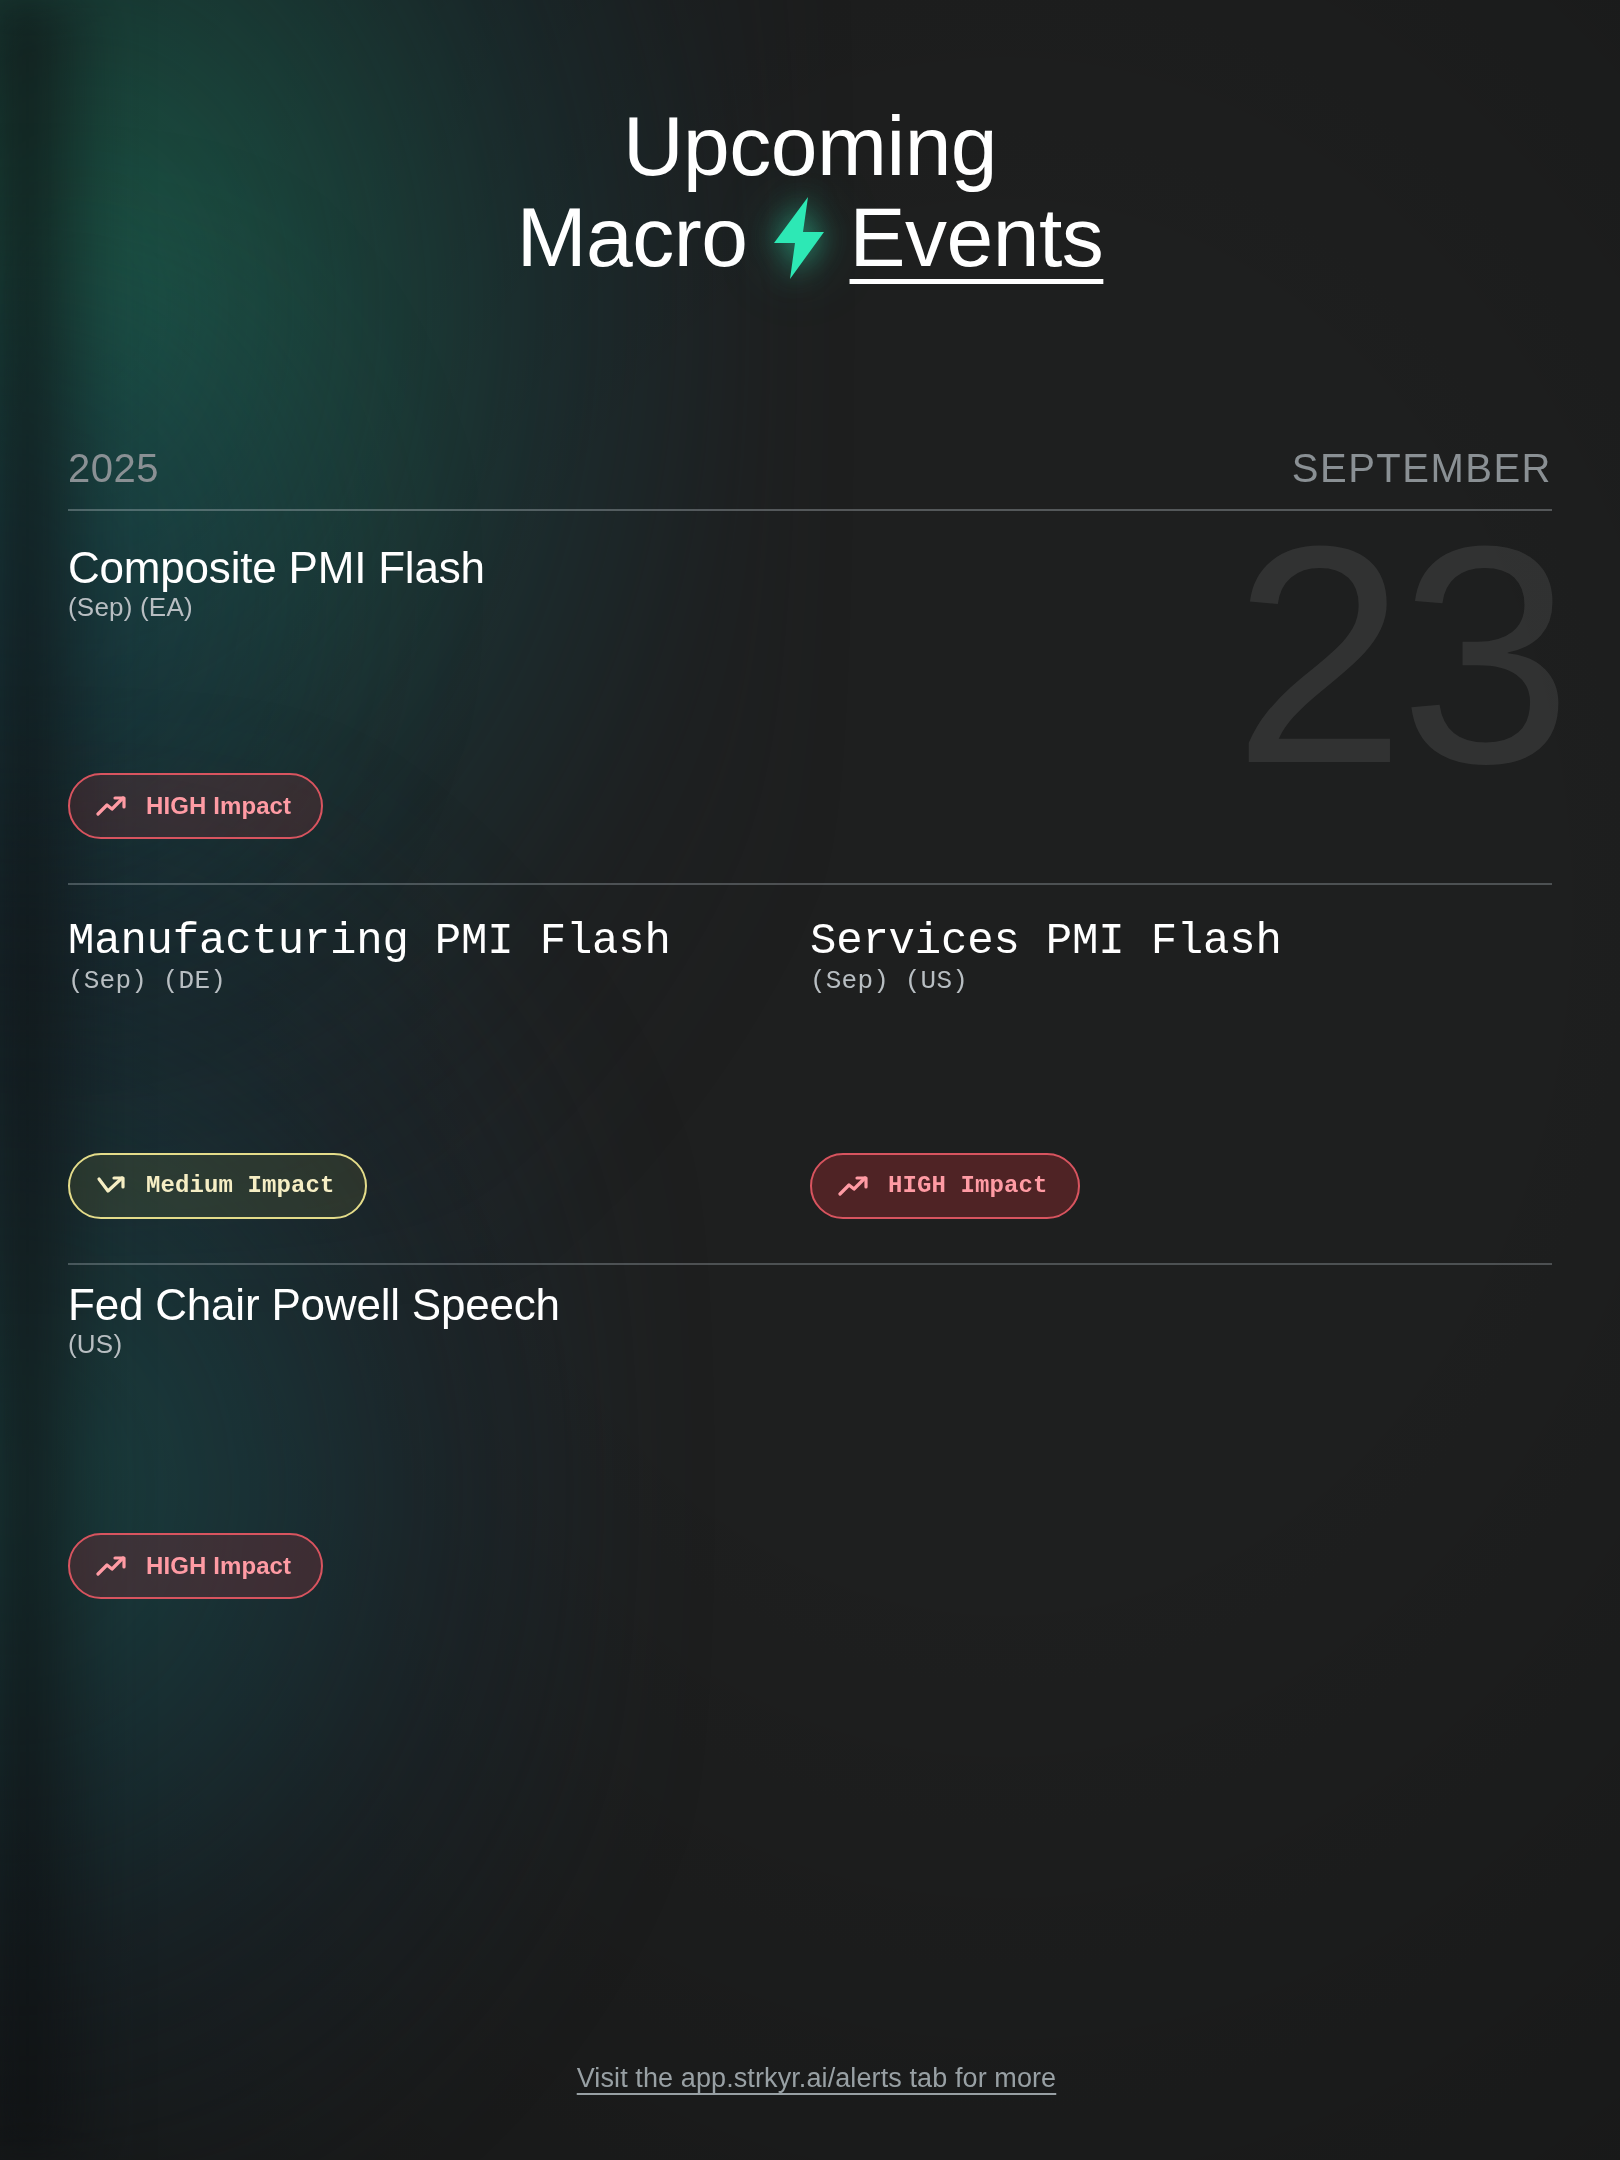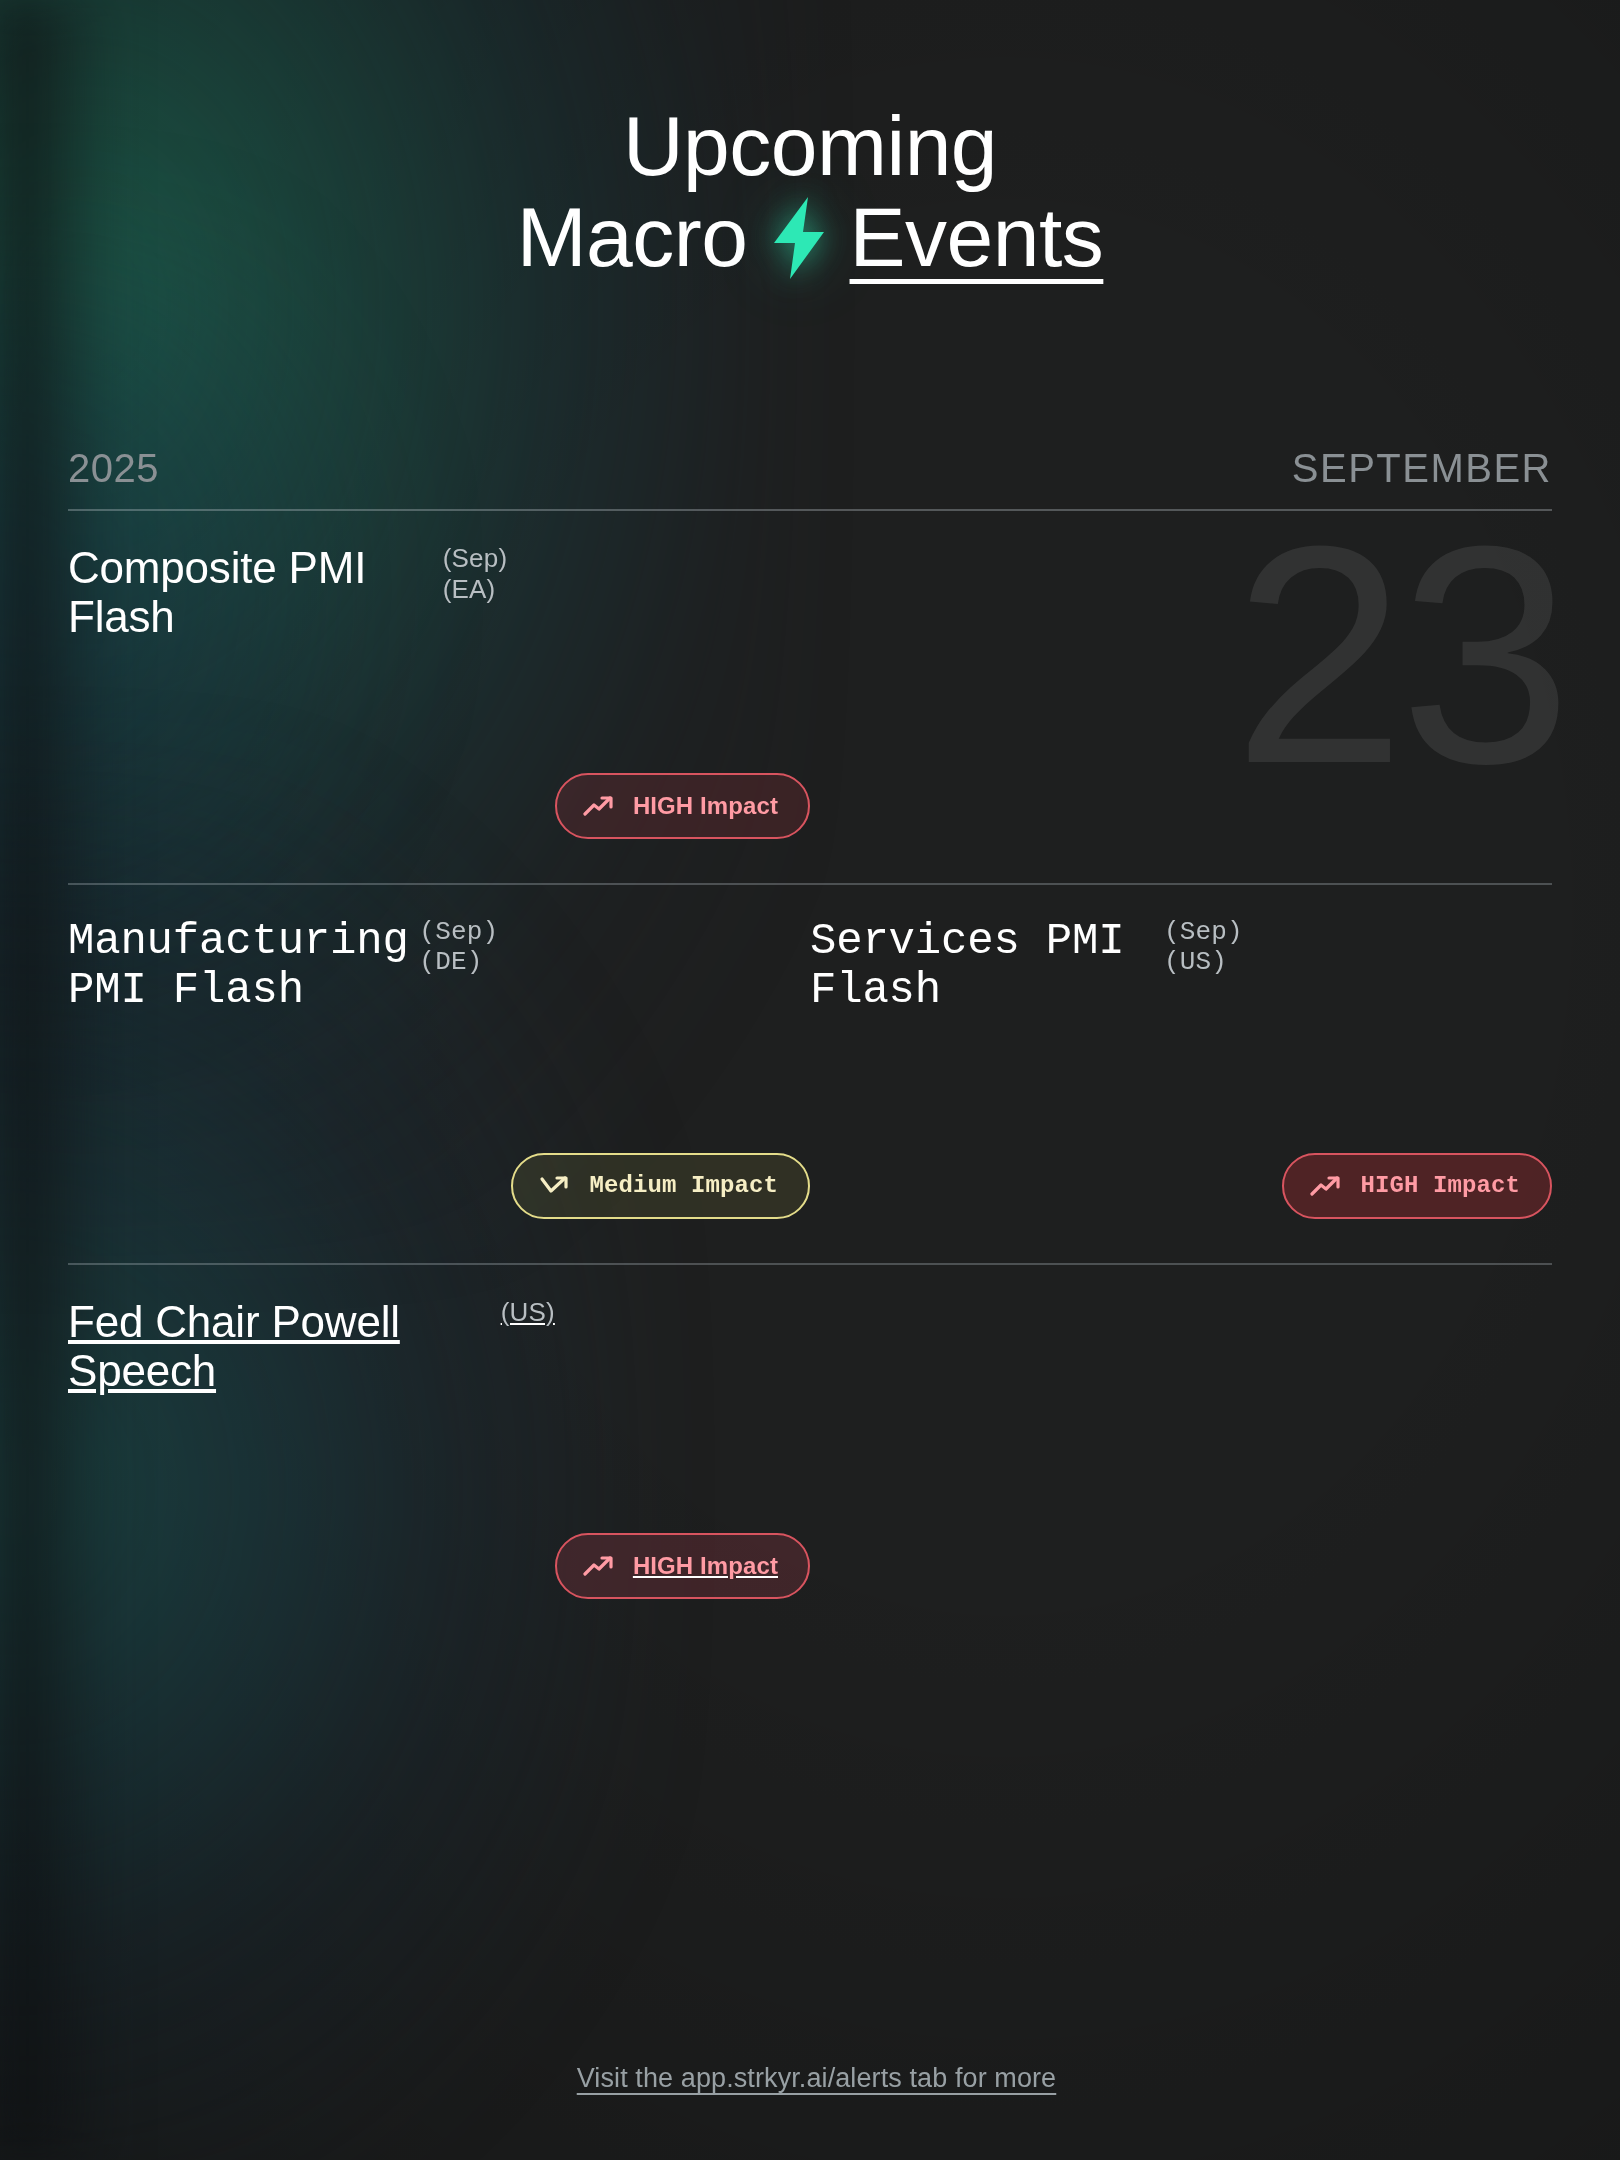--- a/index.html
+++ b/index.html
@@ -134,27 +134,27 @@
 
   
   .row {
     position:relative;
     margin:0 68px;
     display:flex;
   }
   .row + .row { border-top:2px solid rgba(190,200,205,0.30); }
   .row.r1 { height:372px; padding-top:32px; }
   .row.r2 { height:380px; padding-top:32px;font-family:Liberation Mono, monospace; }
-  .row.r3 { height:380px; padding-top:32px;text-decoration:underline; }
+  .row.r3 { height:380px; padding-top:15px; }
 
   .cell {
     width:50%;
     position:relative;
     display:flex;
-    flex-direction:row;
+    flex-direction:column;
     z-index:4;
   }
 
   .event-title {
     font-size:44px;
     line-height:1.12;
     font-weight:400;
     color:#ffffff;
     letter-spacing:-0.2px;
   }

